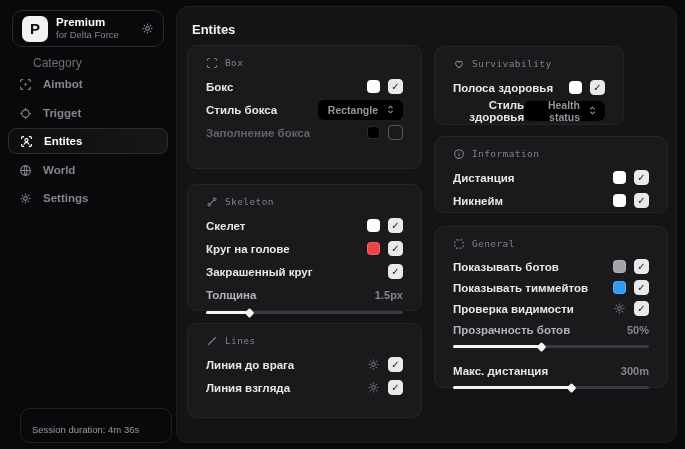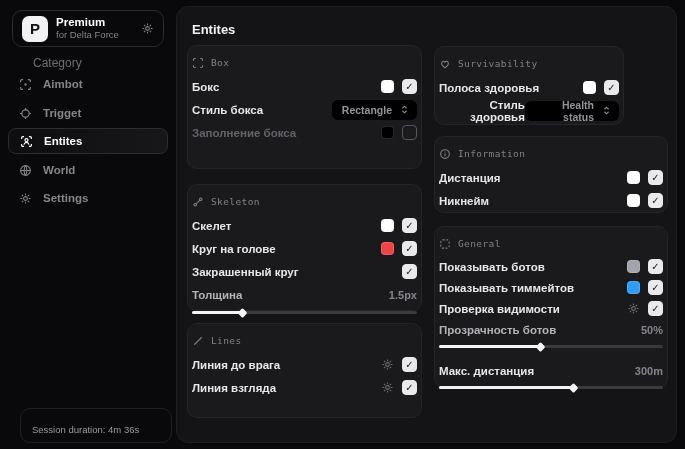--- a/index.html
+++ b/index.html
@@ -54,21 +54,21 @@
 
   
   .main {
     position: absolute; left: 176px; top: 6px; width: 501px; height: 437px;
     background: #141416; border: 1px solid #1e1e21; border-radius: 12px;
   }
   .page-title { position: absolute; left: 15px; top: 15px; font-size: 13px; font-weight: 700; color: #f2f2f4; }
 
   .card {
     position: absolute; background: #1a1a1d; border: 1px solid #252529;
-    border-radius: 10px; padding: 9px 4px 0;
+    border-radius: 10px; padding: 9px 18px 0;
   }
   .card-box      { left: 10px;  top: 38px;  width: 235px; height: 124px; }
   .card-skeleton { left: 10px;  top: 177px; width: 235px; height: 127px; }
   .card-lines    { left: 10px;  top: 316px; width: 235px; height: 95px;  }
   .card-surv     { left: 257px; top: 39px;  width: 190px; height: 79px; text-align: right;  }
   .card-info     { left: 257px; top: 129px; width: 234px; height: 77px;  }
   .card-general  { left: 257px; top: 219px; width: 234px; height: 162px; }
 
   .card-header {
     display: flex; align-items: center; gap: 7px; height: 15px; margin-bottom: 5px;

